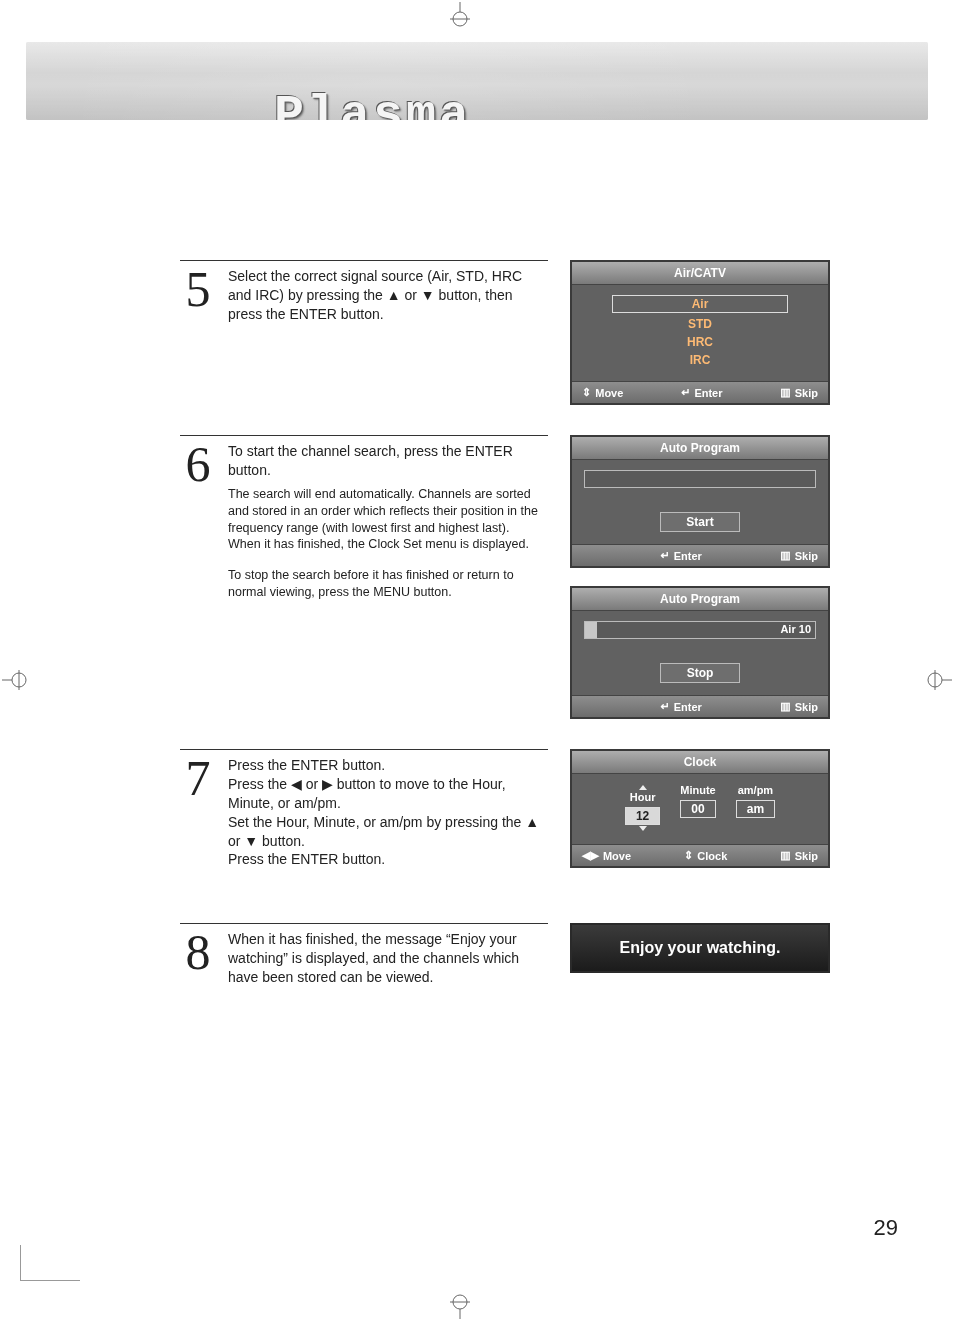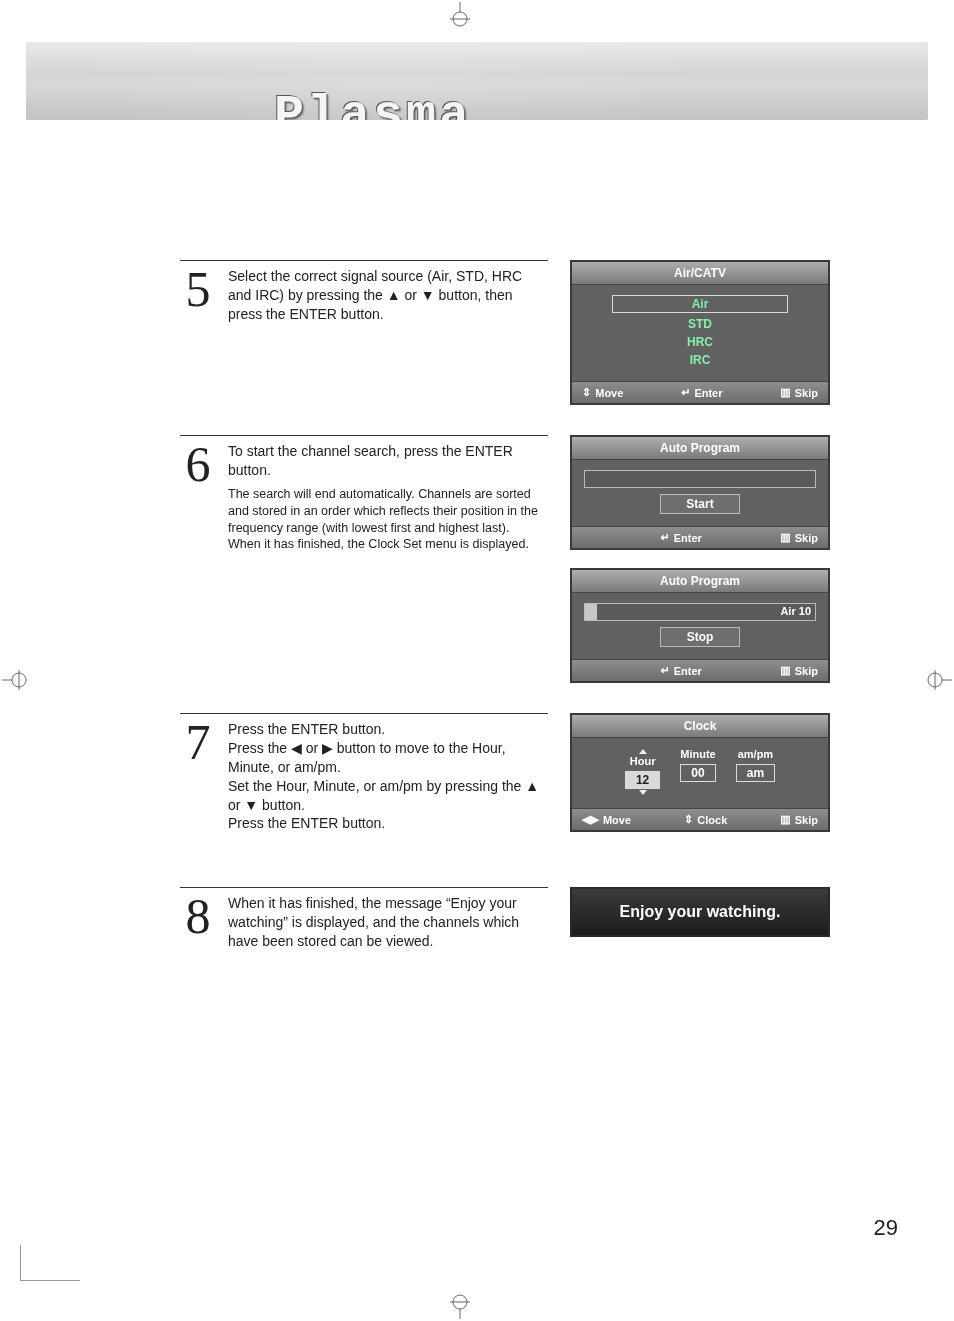--- a/index.html
+++ b/index.html
@@ -72,28 +72,28 @@
   }
   .osd-body { padding:10px 12px 12px; background:#616161; }
   .osd-footer {
     display:flex; justify-content:space-between;
     background: linear-gradient(#8e8e8e, #6c6c6c);
     padding:4px 10px; font-weight:700; font-size:11px;
     border-top:1px solid #444;
   }
   .osd-footer span { display:inline-flex; align-items:center; gap:4px; }
   .osd-list { text-align:center; }
-  .osd-list .opt { font-weight:700; padding:2px 0; color:#86efac; }
+  .osd-list .opt { font-weight:700; padding:2px 0; color:#fdba74; }
   .osd-list .sel { border:1px solid #ddd; padding:1px 0; margin:0 28px 2px; }
   .osd-btn {
     display:block; margin:6px auto 0; width:80px; text-align:center;
     font-weight:700; padding:2px 0; border:1px solid #bbb; background:#6e6e6e;
   }
   .progress {
-    height:18px; border:1px solid #bbb; background:#5a5a5a; position:relative; margin-bottom:6px;
+    height:18px; border:1px solid #bbb; background:#5a5a5a; position:relative; margin-bottom:24px;
   }
   .progress .fill { position:absolute; top:0; left:0; bottom:0; width:5%; background:#c8c8c8; }
   .progress .label { position:absolute; right:4px; top:1px; font-weight:700; font-size:11px; }
 
   .clock-grid { display:flex; justify-content:center; gap:20px; text-align:center; font-weight:700; }
   .clock-col .hdr { font-size:11px; margin-bottom:4px; }
   .clock-col .val { border:1px solid #ddd; padding:1px 10px; font-size:12px; min-width:30px; display:inline-block; }
   .clock-col.sel .val { background:#d9d9d9; color:#222; }
   .clock-col.sel::before, .clock-col.sel::after {
     content:""; display:block; width:0;height:0; margin:1px auto;
@@ -181,20 +181,21 @@
   </div>
 
   <div class="row">
     <div class="left-col">
       <div class="step">
         <div class="step-num">6</div>
         <div class="step-body">
           <div>To start the channel search, press the ENTER button.</div>
           <div class="condensed" style="white-space:pre-line">The search will end automatically. Channels are sorted and stored in an order which reflects their position in the frequency range (with lowest first and highest last).
 When it has finished, the Clock Set menu is displayed.</div>
+          <div class="condensed" style="margin-top:14px">To stop the search before it has finished or return to normal viewing, press the MENU button.</div>
         </div>
       </div>
     </div>
     <div class="right-col">
       <div class="osd">
         <div class="osd-title">Auto Program</div>
         <div class="osd-body">
           <div class="progress"></div>
           <div class="osd-btn">Start</div>
         </div>

